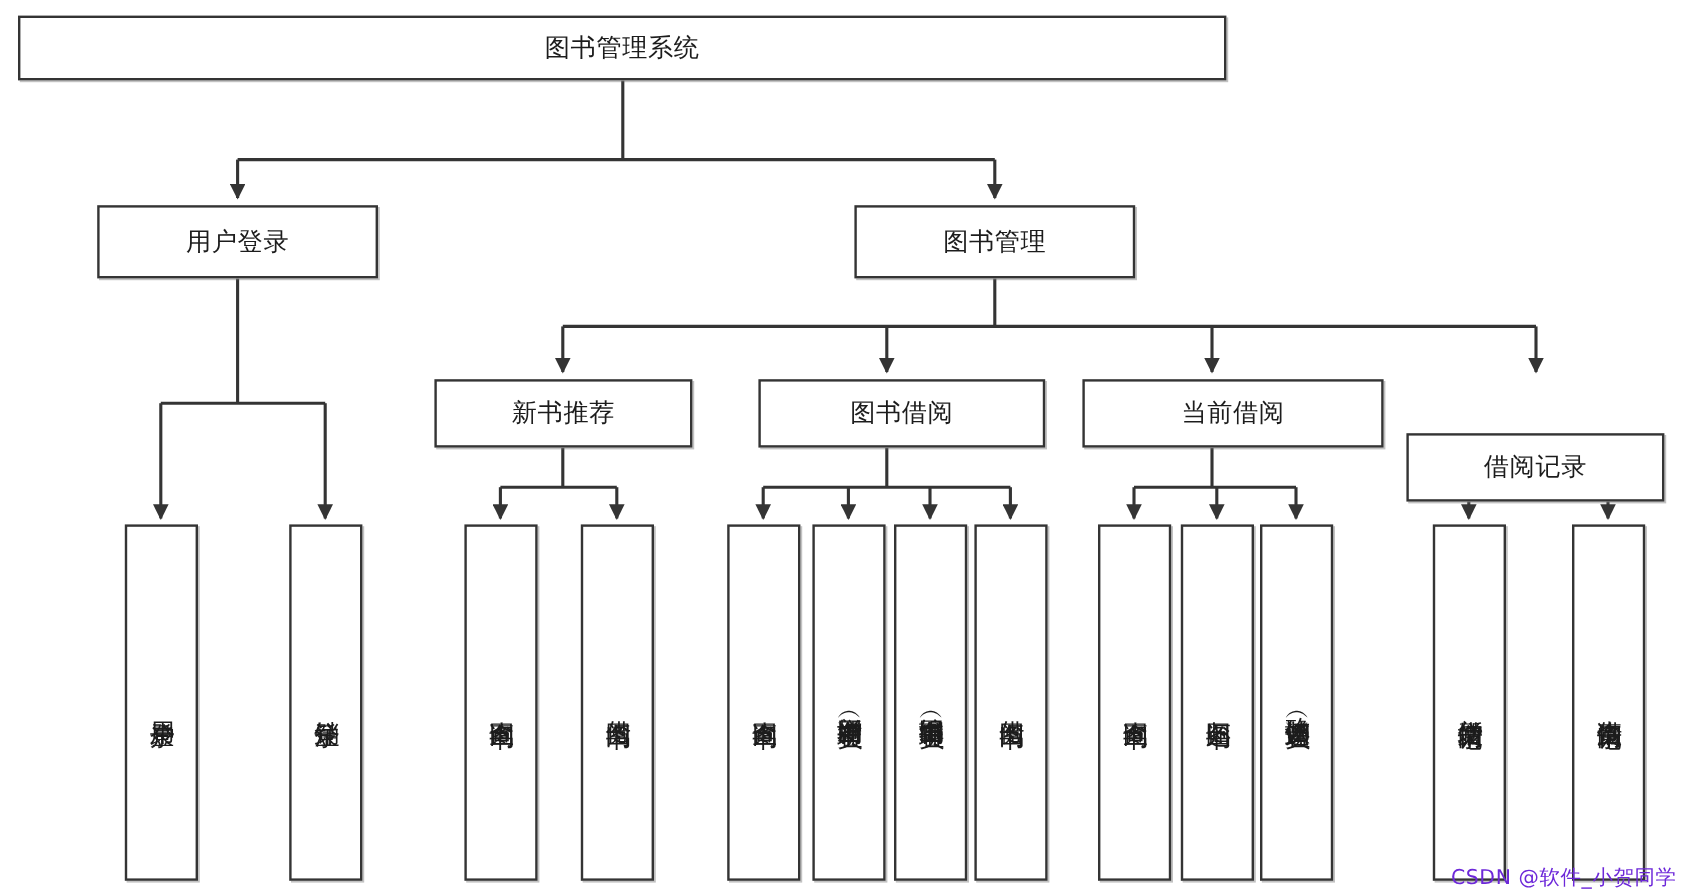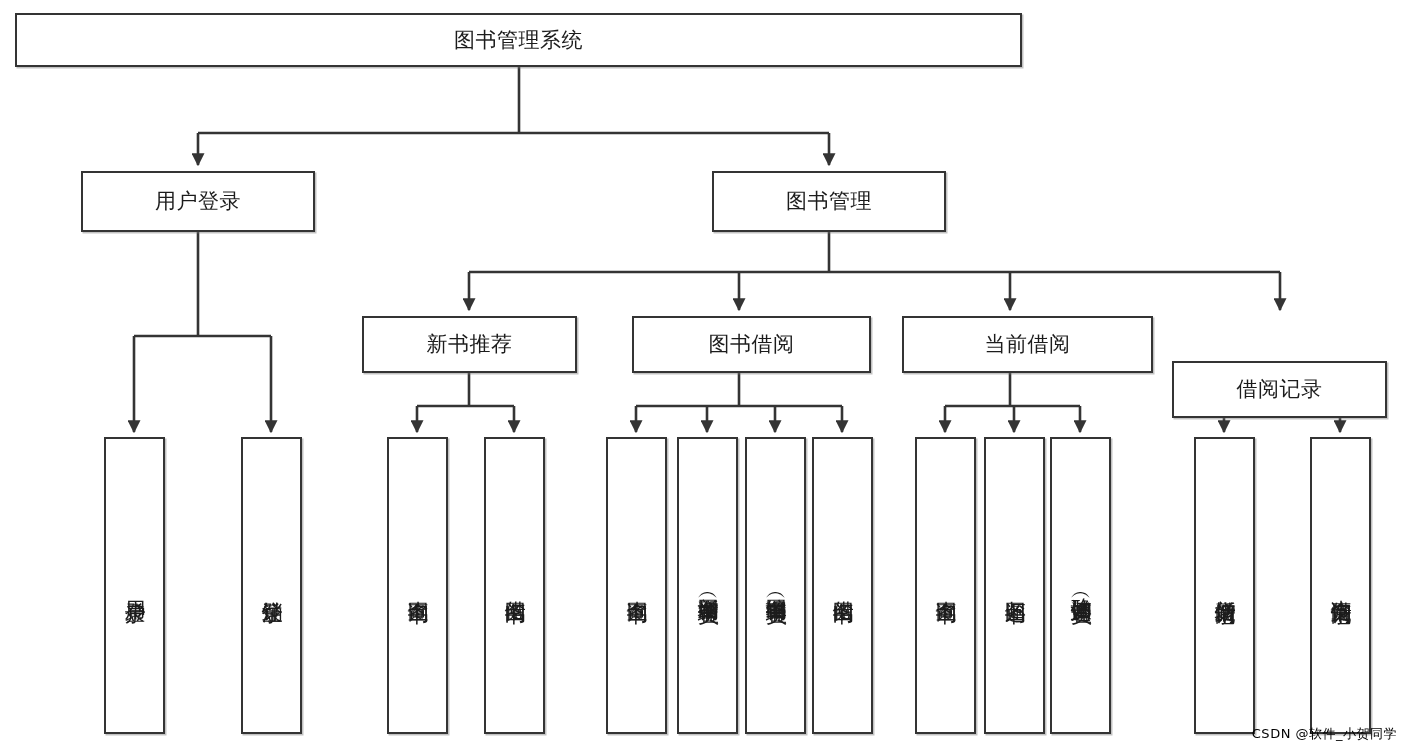--- a/index.html
+++ b/index.html
@@ -54,22 +54,22 @@
     text-orientation: upright;
     font-size: 21px;
     line-height: 1.22;
     letter-spacing: 1px;
     white-space: nowrap;
   }
   #watermark {
     position: absolute;
     right: 8px;
     bottom: 4px;
-    font-size: 13px;
-    color: #000000;
+    font-size: 17px;
+    color: #6d28d9;
     letter-spacing: 0.5px;
     white-space: nowrap;
     user-select: none;
   }
 </style>
 </head>
 <body>
 
 <div id="canvas">
 

